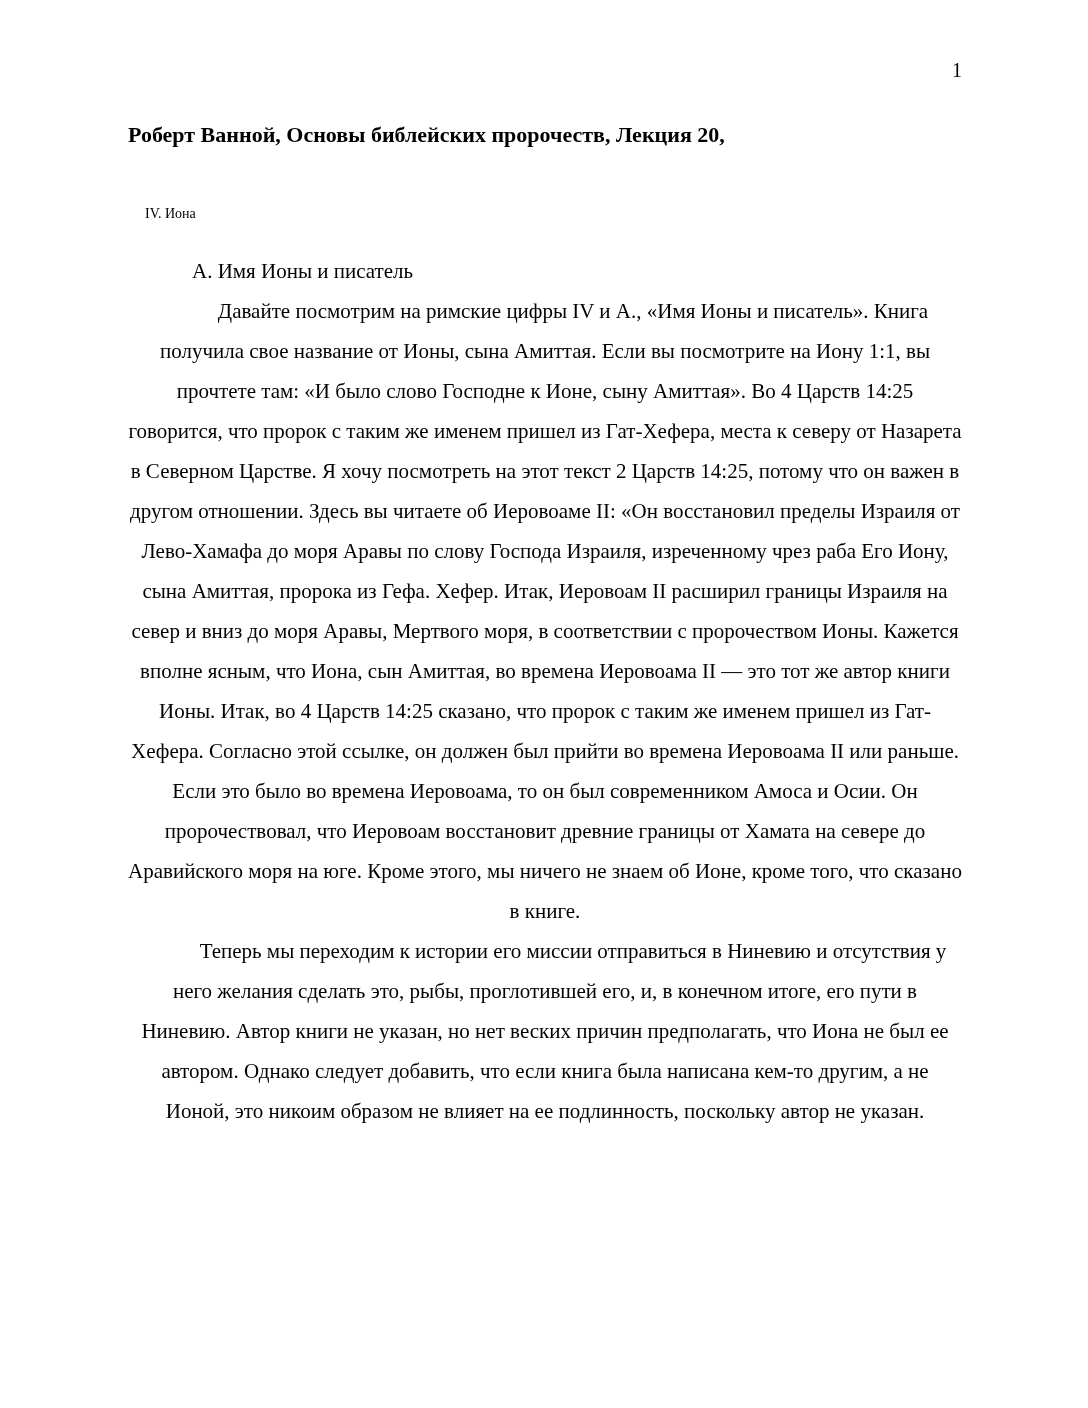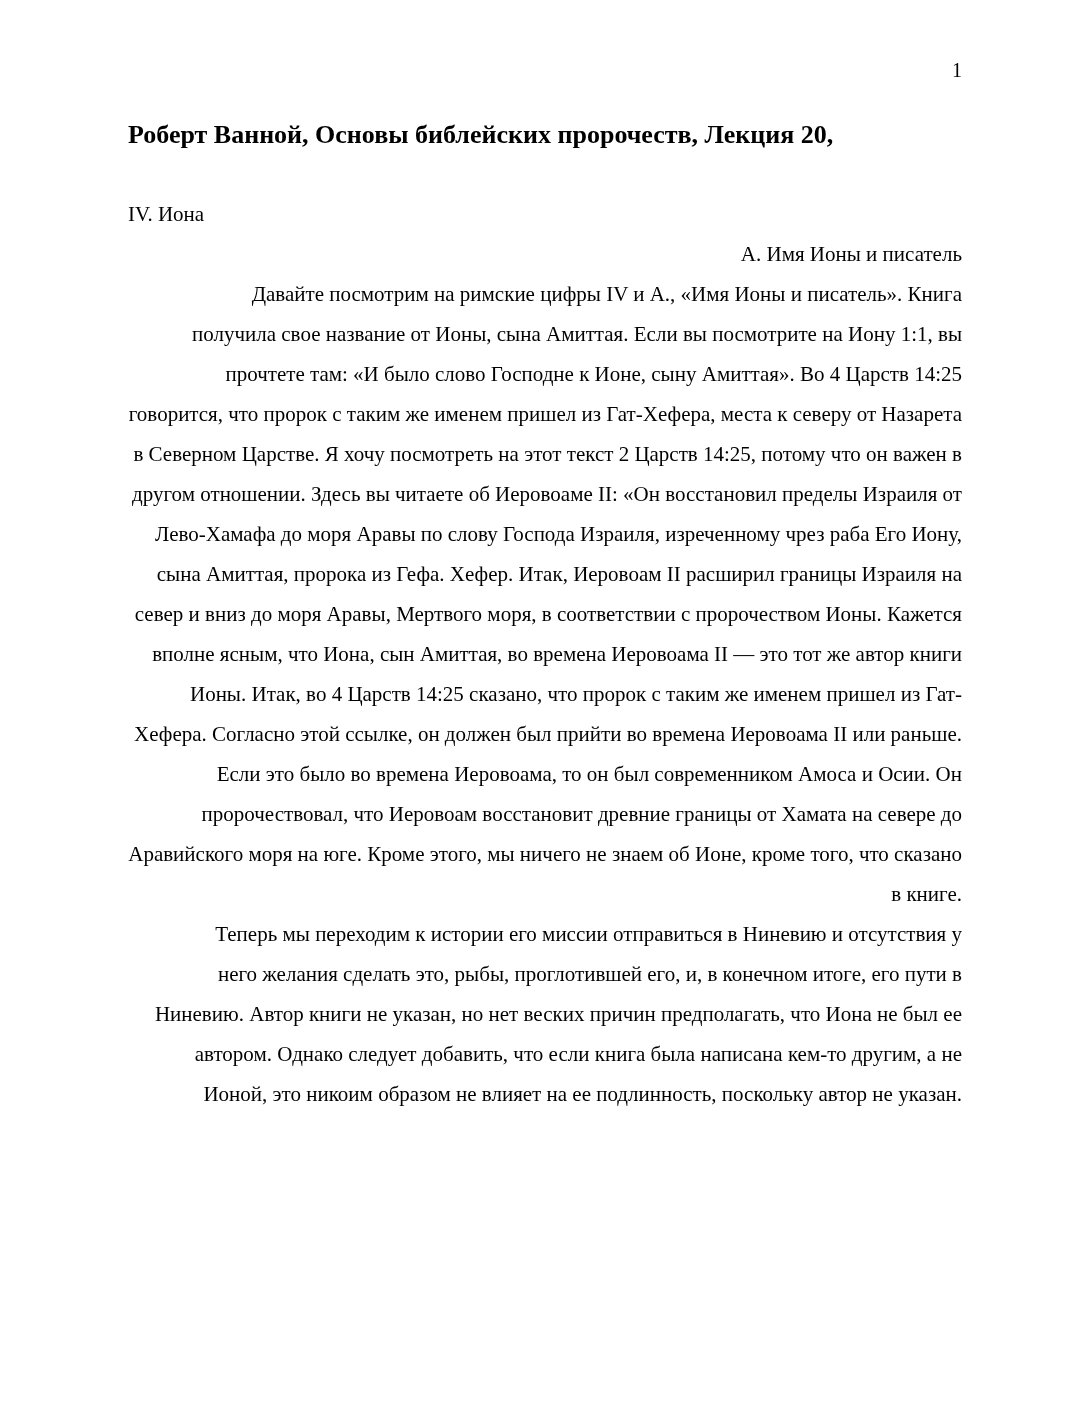--- a/index.html
+++ b/index.html
@@ -25,44 +25,43 @@
       line-height: 24px;
     }
     .content {
       position: absolute;
       left: 128px;
       right: 126px;
       top: 112px;
     }
     .doc-title {
       font-weight: bold;
-      font-size: 26px;
+      font-size: 22px;
       line-height: 46px;
       margin: 0 0 36px 0;
     }
     .doc-title .title-line {
       display: block;
     }
     .section-heading {
-      font-size: 21px;
+      font-size: 14px;
       line-height: 40px;
       font-weight: normal;
-      margin: 0;
+      margin: 17px;
     }
     .subsection-heading {
       font-size: 21px;
       line-height: 40px;
       font-weight: normal;
       margin: 0 0 0 64px;
-      text-align: right;
     }
     .body-paragraph {
       font-size: 21px;
       line-height: 40px;
-      text-align: right;
+      text-align: center;
       text-indent: 56px;
       margin: 0;
     }
   </style>
 </head>
 <body>
 
 <div class="page">
 
   <div class="page-number">1</div>

